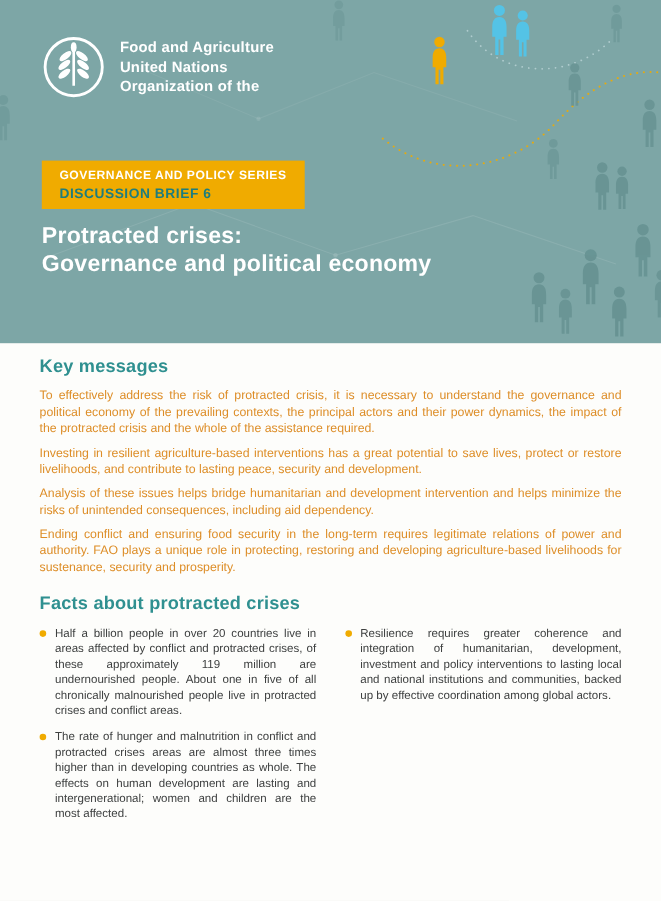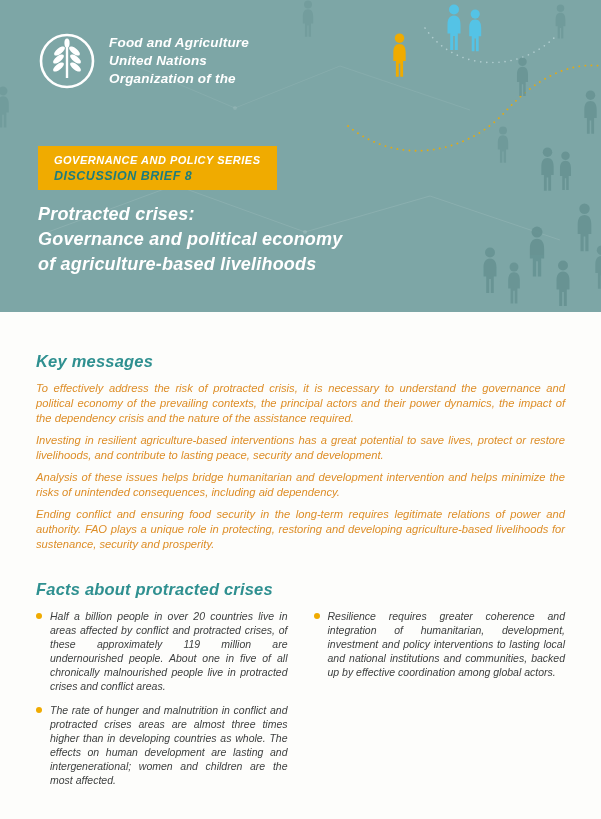--- a/index.html
+++ b/index.html
@@ -1,20 +1,20 @@
 <!DOCTYPE html>
 <html style="--header-bg: #7da6a6; --accent: #f0ab00; --teal: #2f9090; --orange: #dd8d27; --body-text: #3e4040; --silhouette: #679393; --light-blue: #54c3e6; --banner-brief: #1e7d7d;"><head>
 <meta charset="utf-8">
 <style>
   * { margin:0; padding:0; box-sizing:border-box; }
   html,body { background:#d9d9d9; }
   body { font-family:"Liberation Sans", sans-serif; }
   .page {
     width:601px; height:819px; margin:0 auto; position:relative;
-    background:#fdfdfb; overflow:hidden;font-style:italic;
+    background:#fdfdfb; overflow:hidden;
   }
 
   
   .hero {
     position:relative; height:312px;
     background:var(--header-bg,#7da6a6); overflow:hidden;
   }
   .hero-decor { position:absolute; top:0; left:0; width:601px; height:312px; }
   .net  { stroke:#ffffff; opacity:.10; fill:none; stroke-width:1; }
   .net2 { stroke:#ffffff; opacity:.07; fill:none; stroke-width:1; }
@@ -28,26 +28,26 @@
   .logo-text { color:#ffffff; font-weight:bold; font-size:13.5px; line-height:18px; letter-spacing:.2px; }
 
   .series-banner {
     position:absolute; left:38px; top:146px; display:inline-block;
     background:var(--accent,#f0ab00); padding:8px 16px 7px;
   }
   .series { color:#ffffff; font-weight:bold; font-size:11px; letter-spacing:.5px;text-align:center; }
   .brief  { color:var(--banner-brief,#1e7d7d); font-weight:bold; font-size:12.5px; letter-spacing:.5px; margin-top:3px; }
 
   .title { position:absolute; left:38px; top:202px; color:#ffffff;
-    font-size:18px; line-height:25px; font-weight:bold; letter-spacing:.2px; }
+    font-size:21px; line-height:25px; font-weight:bold; letter-spacing:.2px; }
   .title span { display:block; }
 
   
   main { padding:12px 36px 0; }
-  .section-heading { color:var(--teal,#2f9090); font-size:16.5px; font-weight:bold; margin-bottom:10px; letter-spacing:.2px;margin-top:28px; }
+  .section-heading { color:var(--teal,#2f9090); font-size:16.5px; font-weight:bold; margin-bottom:10px; letter-spacing:.2px; }
 
   .key-messages p {
     color:var(--orange,#dd8d27); font-size:11.2px; line-height:15px;
     text-align:justify; margin-bottom:7px;
   }
 
   .facts { margin-top:16px; }
   .cols { display:flex; gap:26px; }
   .col { flex:1; list-style:none; }
   .col li {
@@ -116,35 +116,34 @@
       </svg>
       <div class="logo-text">
         <div>Food and Agriculture</div>
         <div>United Nations</div>
         <div>Organization of the</div>
       </div>
     </div>
 
     <div class="series-banner">
       <div class="series">GOVERNANCE AND POLICY SERIES</div>
-      <div class="brief">DISCUSSION BRIEF 8</div>
+      <div class="brief">DISCUSSION BRIEF 6</div>
     </div>
 
     <h1 class="title">
       <span>Protracted crises:</span>
       <span>Governance and political economy</span>
-      <span>of agriculture-based livelihoods</span>
     </h1>
   </header>
 
   <main>
 
     <section class="key-messages">
       <h2 class="section-heading">Key messages</h2>
-      <p>To effectively address the risk of protracted crisis, it is necessary to understand the governance and political economy of the prevailing contexts, the principal actors and their power dynamics, the impact of the dependency crisis and the nature of the assistance required.</p>
+      <p>To effectively address the risk of protracted crisis, it is necessary to understand the governance and political economy of the prevailing contexts, the principal actors and their power dynamics, the impact of the protracted crisis and the whole of the assistance required.</p>
       <p>Investing in resilient agriculture-based interventions has a great potential to save lives, protect or restore livelihoods, and contribute to lasting peace, security and development.</p>
       <p>Analysis of these issues helps bridge humanitarian and development intervention and helps minimize the risks of unintended consequences, including aid dependency.</p>
       <p>Ending conflict and ensuring food security in the long-term requires legitimate relations of power and authority. FAO plays a unique role in protecting, restoring and developing agriculture-based livelihoods for sustenance, security and prosperity.</p>
     </section>
 
     <section class="facts">
       <h2 class="section-heading">Facts about protracted crises</h2>
       <div class="cols">
         <ul class="col">
           <li>

